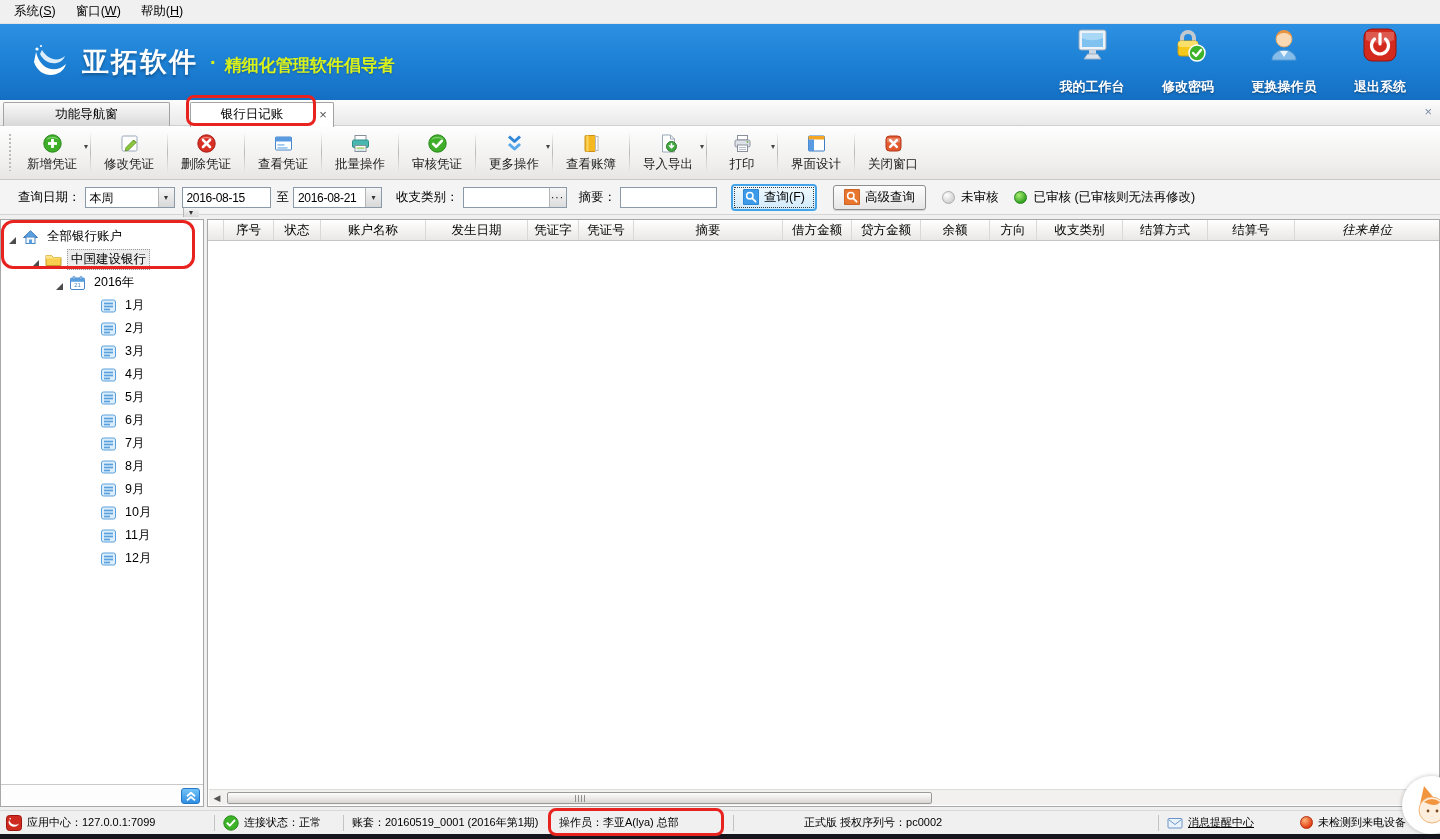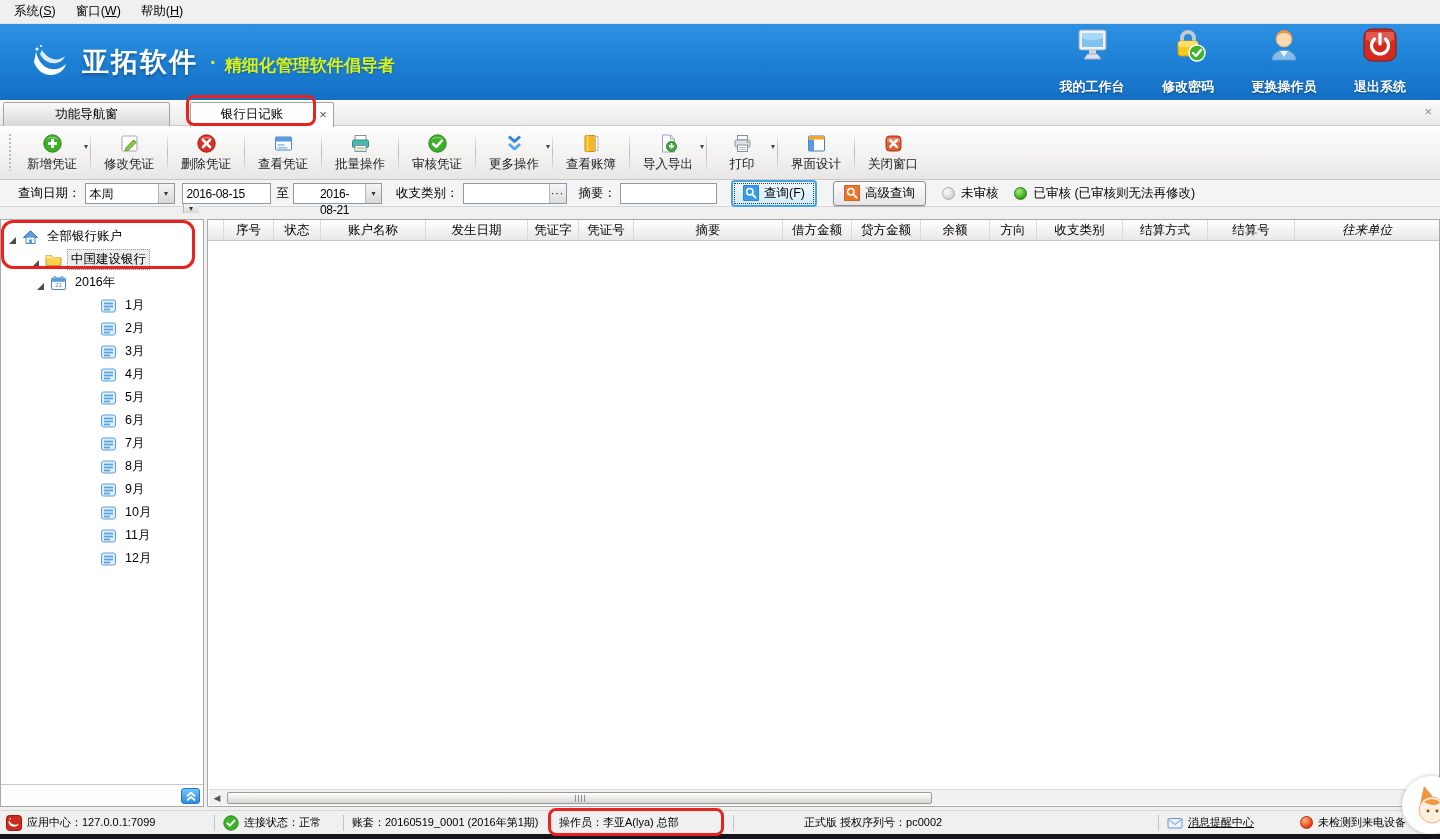--- a/index.html
+++ b/index.html
@@ -33,21 +33,21 @@
 
   
   .toolbar { position:absolute; top:126px; left:0; width:1440px; height:54px; background:linear-gradient(180deg,#fefefe,#f0efee 70%,#e7e6e4); border-bottom:1px solid #c9c9c9; display:flex; align-items:stretch; padding-left:4px; }
   .tb-grip { width:5px; margin:8px 3px; background:repeating-linear-gradient(180deg,#bbb 0 2px,transparent 2px 4px); background-size:2px 100%; background-repeat:no-repeat; background-position:center; }
   .tb-btn { position:relative; display:flex; flex-direction:column; align-items:center; justify-content:center; gap:2px; padding:4px 12px 3px 12px; font-size:12.5px; color:#1c1c1c; cursor:pointer; min-width:68px; }
   .tb-btn svg { width:21px; height:21px; }
   .tb-dd { position:absolute; right:1px; top:16px; font-size:8px; color:#444; }
   .tb-sep { width:1px; margin:6px 1px; background:linear-gradient(180deg,rgba(180,180,180,0),#b9b9b9,rgba(180,180,180,0)); }
 
   
-  .querybar { position:absolute; top:180px; left:0; width:1440px; height:27px; background:#f4f4f4; border-bottom:1px solid #d4d4d4; display:flex; align-items:center; padding-left:4px; }
+  .querybar { position:absolute; top:180px; left:0; width:1440px; height:35px; background:#f4f4f4; border-bottom:1px solid #d4d4d4; display:flex; align-items:center; padding-left:4px; }
   .q-grip { width:5px; margin:6px 3px 6px 0; background:repeating-linear-gradient(180deg,#bbb 0 2px,transparent 2px 4px); background-size:2px 100%; background-repeat:no-repeat; background-position:center; }
   .q-label { font-size:12.5px; margin:0 4px 0 6px; white-space:nowrap; }
   .combo { display:flex; height:21px; border:1px solid #8a9aa8; background:#fff; align-items:stretch; }
   .combo-text { padding:2px 4px; font-size:12px; line-height:16px; }
   .combo-btn { width:16px; background:linear-gradient(180deg,#f5f5f5,#d8d8d8); border-left:1px solid #b5b5b5; color:#333; font-size:8px; display:flex; align-items:center; justify-content:center; cursor:pointer; }
   .input { height:21px; border:1px solid #8a9aa8; background:#fff; display:flex; align-items:stretch; }
   .input input { border:none; outline:none; padding:0 3px; font-size:12px; font-family:inherit; }
   .ellipsis-btn { width:17px; background:linear-gradient(180deg,#f7f7f7,#dcdcdc); border-left:1px solid #b5b5b5; font-size:10px; line-height:19px; text-align:center; letter-spacing:1px; cursor:pointer; }
   .btn-search { display:flex; align-items:center; gap:5px; height:27px; padding:0 10px; margin-left:14px; background:linear-gradient(180deg,#f0f9ff,#d2ebfb); border:2px solid #45a4e8; border-radius:4px; outline:1px dotted #3b3b3b; outline-offset:-4px; font-size:12.5px; cursor:pointer; }
   .btn-adv { display:flex; align-items:center; gap:5px; height:25px; padding:0 10px; margin-left:16px; background:linear-gradient(180deg,#fdfdfd,#e6e6e6); border:1px solid #8e8e8e; border-radius:3px; box-shadow:0 1px 1px rgba(0,0,0,.15); font-size:12.5px; cursor:pointer; }
@@ -306,21 +306,21 @@
 
   <div class="combo" style="width:90px;">
     <span class="combo-text" style="flex:1;">本周</span>
     <span class="combo-btn">▾</span>
   </div>
   <div class="combo" style="width:89px; margin-left:7px;flex-direction:column;">
     <span class="combo-text" style="flex:1; letter-spacing:-0.3px;">2016-08-15</span>
     <span class="combo-btn">▾</span>
   </div>
   <span class="q-label">至</span>
-  <div class="combo" style="width:89px;padding-left:22px;">
+  <div class="combo" style="width:89px;">
     <span class="combo-text" style="flex:1; letter-spacing:-0.3px;">2016-08-21</span>
     <span class="combo-btn">▾</span>
   </div>
 
   <span class="q-label" style="margin-left:14px;">收支类别：</span>
   <div class="input" style="width:104px;">
     <input style="flex: 1 1 0%; width: 60px;" value="">
     <span class="ellipsis-btn">···</span>
   </div>
 
@@ -374,21 +374,21 @@
 
       <div class="tree-row" style="padding-left:31px;">
         <span class="exp"></span>
         <svg class="tree-ico" viewBox="0 0 17 16">
             <path d="M1 3.5 h5.5 l1.8 2 h7.7 v8 h-15 Z" fill="#f8cf4e" stroke="#c89a28"></path>
             <path d="M1 6.5 h15 v-1 h-7.9 l-1.8-2 H1 Z" fill="#fde48c"></path>
           </svg>
         <span class="tree-label selected">中国建设银行</span>
       </div>
 
-      <div class="tree-row" style="padding-left:36px;">
+      <div class="tree-row" style="padding-left:55px;">
         <span class="exp"></span>
         <svg class="tree-ico" viewBox="0 0 17 16">
             <rect x="1.5" y="3" width="14" height="11.5" rx="1.5" fill="#fff" stroke="#4a86c8"></rect>
             <rect x="1.5" y="3" width="14" height="3.8" fill="#5aa0e0"></rect>
             <rect x="4" y="1.2" width="2" height="3.4" rx="1" fill="#9ec7ef" stroke="#4a86c8" stroke-width=".6"></rect>
             <rect x="11" y="1.2" width="2" height="3.4" rx="1" fill="#9ec7ef" stroke="#4a86c8" stroke-width=".6"></rect>
             <text x="8.5" y="12.4" font-size="6" text-anchor="middle" fill="#4a86c8">21</text>
           </svg>
         <span class="tree-label">2016年</span>
       </div>

